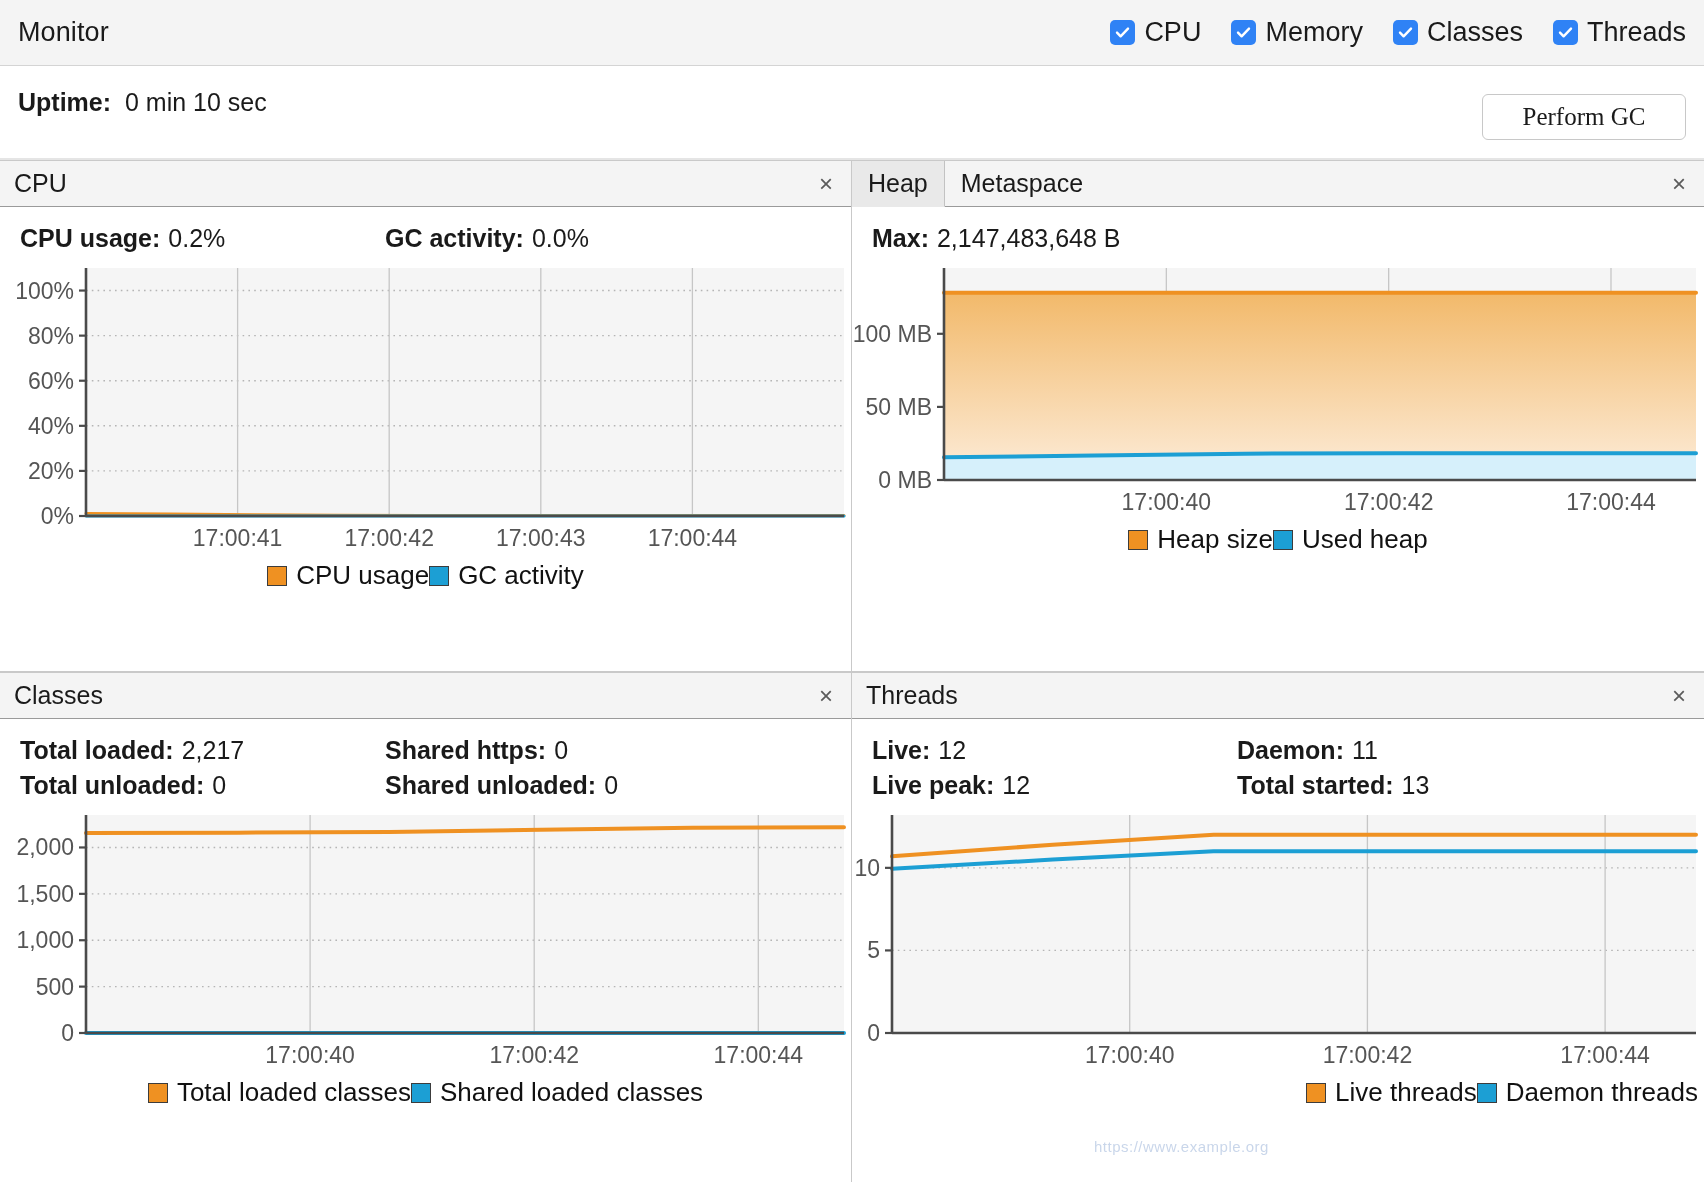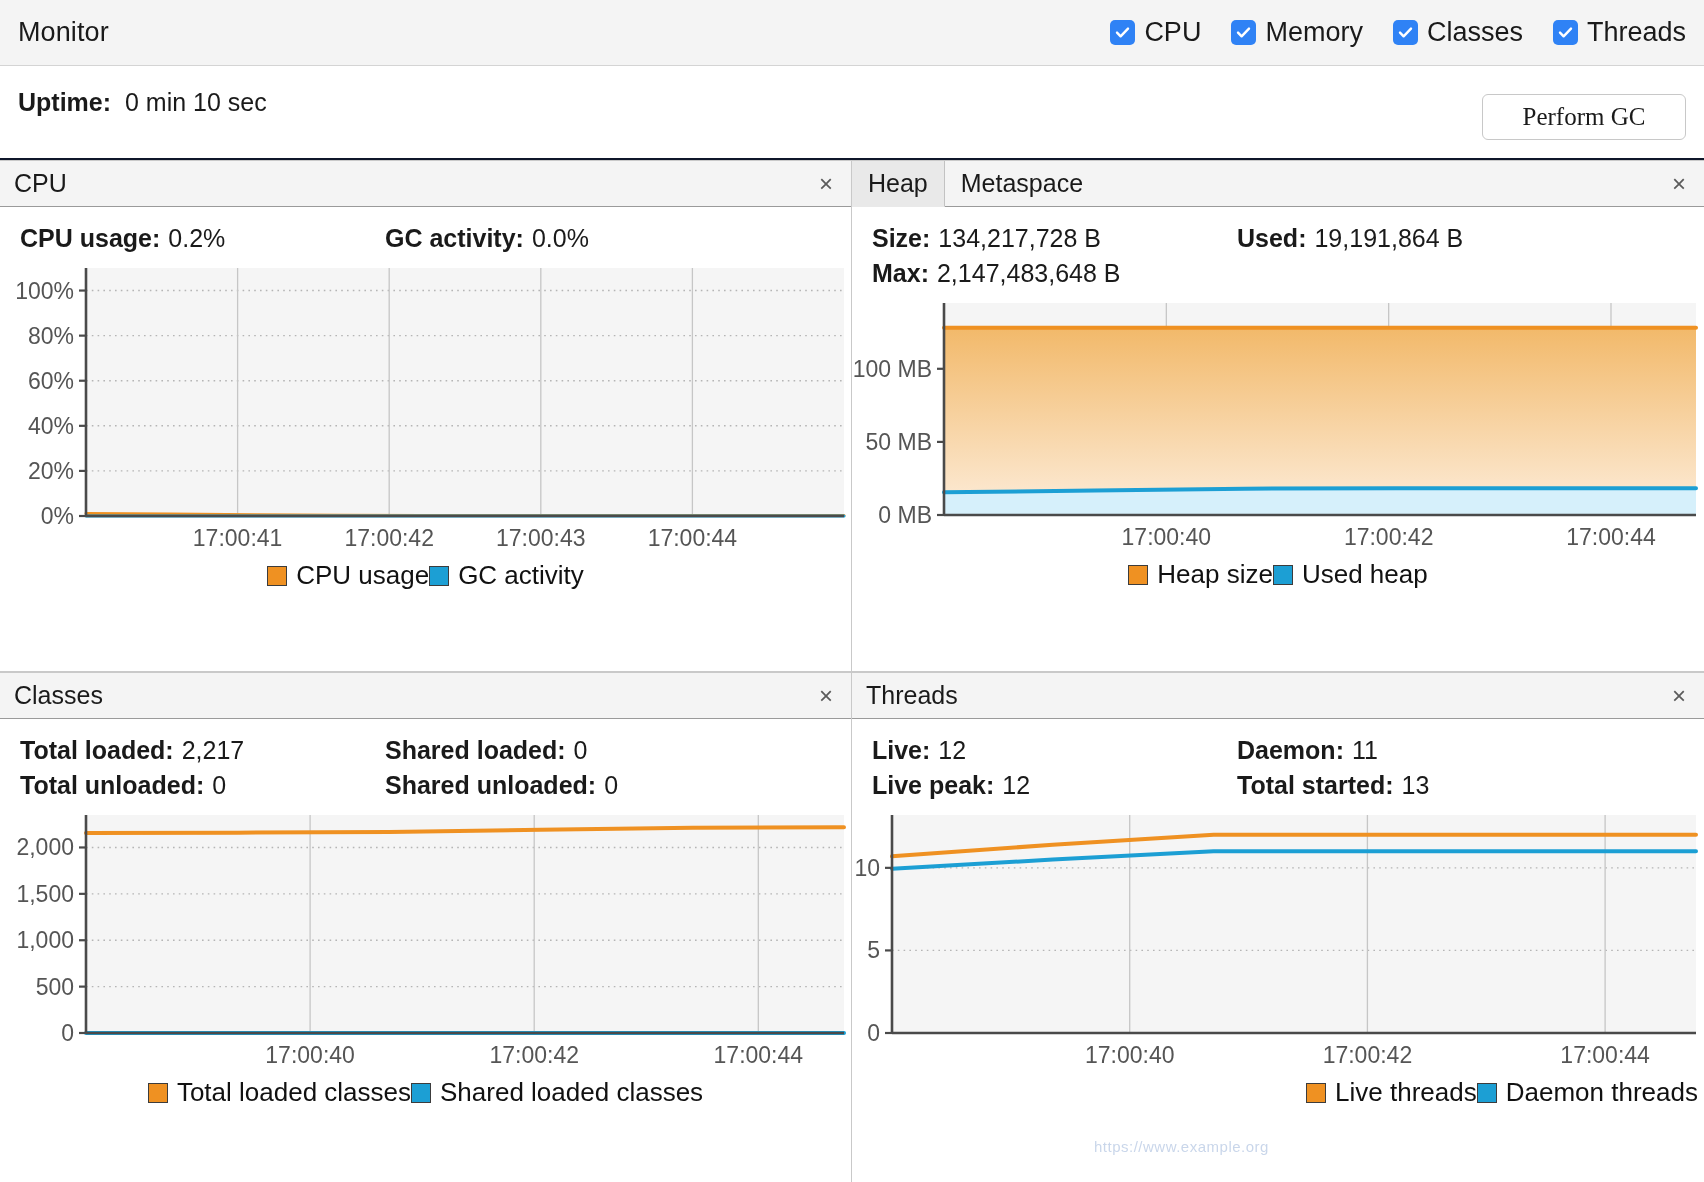--- a/index.html
+++ b/index.html
@@ -3,21 +3,21 @@
 <meta charset="utf-8">
 <style>
   * { box-sizing: border-box; }
   html, body {
     margin: 0; padding: 0;
     width: 1704px; height: 1182px;
     background: #ffffff;
     font-family: "Liberation Sans", sans-serif;
     overflow: hidden;
   }
-  #app { position: relative; width: 1704px; height: 1182px; background: #0f172a; }
+  #app { position: relative; width: 1704px; height: 1182px; background: #e5e5e5; }
 
   
   .topbar {
     position: absolute; left: 0; top: 0; width: 1704px; height: 66px;
     background: #f4f4f4; border-bottom: 1px solid #d4d4d4;
     display: flex; align-items: center; justify-content: space-between;
     padding: 0 18px;
   }
   .topbar-title { font-size: 27px; color: #1a1a1a; letter-spacing: .1px; }
   .checkgroup { display: flex; align-items: center; gap: 30px; }
@@ -213,30 +213,20 @@
     </div>
   </div>
 
   <div class="panel panel-heap">
     <div class="panel-head">
       <div class="tab active">Heap</div>
       <div class="tab" style="border-right:none">Metaspace</div>
       <div class="panel-close">×</div>
     </div>
     <div class="stats">
-      <div class="stat-row">
-        <div class="stat stat-col1">
-          <b>Size:</b>
-          <span>134,217,728 B</span>
-        </div>
-        <div class="stat">
-          <b>Used:</b>
-          <span>19,191,864 B</span>
-        </div>
-      </div>
       <div class="stat-row">
         <div class="stat stat-col1">
           <b>Max:</b>
           <span>2,147,483,648 B</span>
         </div>
       </div>
     </div>
     <div class="chart-wrap">
       <svg class="chart-svg" id="svg-heap" width="850" height="264" viewBox="0 0 850 264">
           <rect x="92" y="8" width="752" height="212" fill="#f5f5f5"></rect>
@@ -291,21 +281,21 @@
       <div class="panel-head-title">Classes</div>
       <div class="panel-close">×</div>
     </div>
     <div class="stats">
       <div class="stat-row">
         <div class="stat stat-col1">
           <b>Total loaded:</b>
           <span>2,217</span>
         </div>
         <div class="stat">
-          <b>Shared loaded:</b>
+          <b>Shared https:</b>
           <span>0</span>
         </div>
       </div>
       <div class="stat-row">
         <div class="stat stat-col1">
           <b>Total unloaded:</b>
           <span>0</span>
         </div>
         <div class="stat">
           <b>Shared unloaded:</b>

